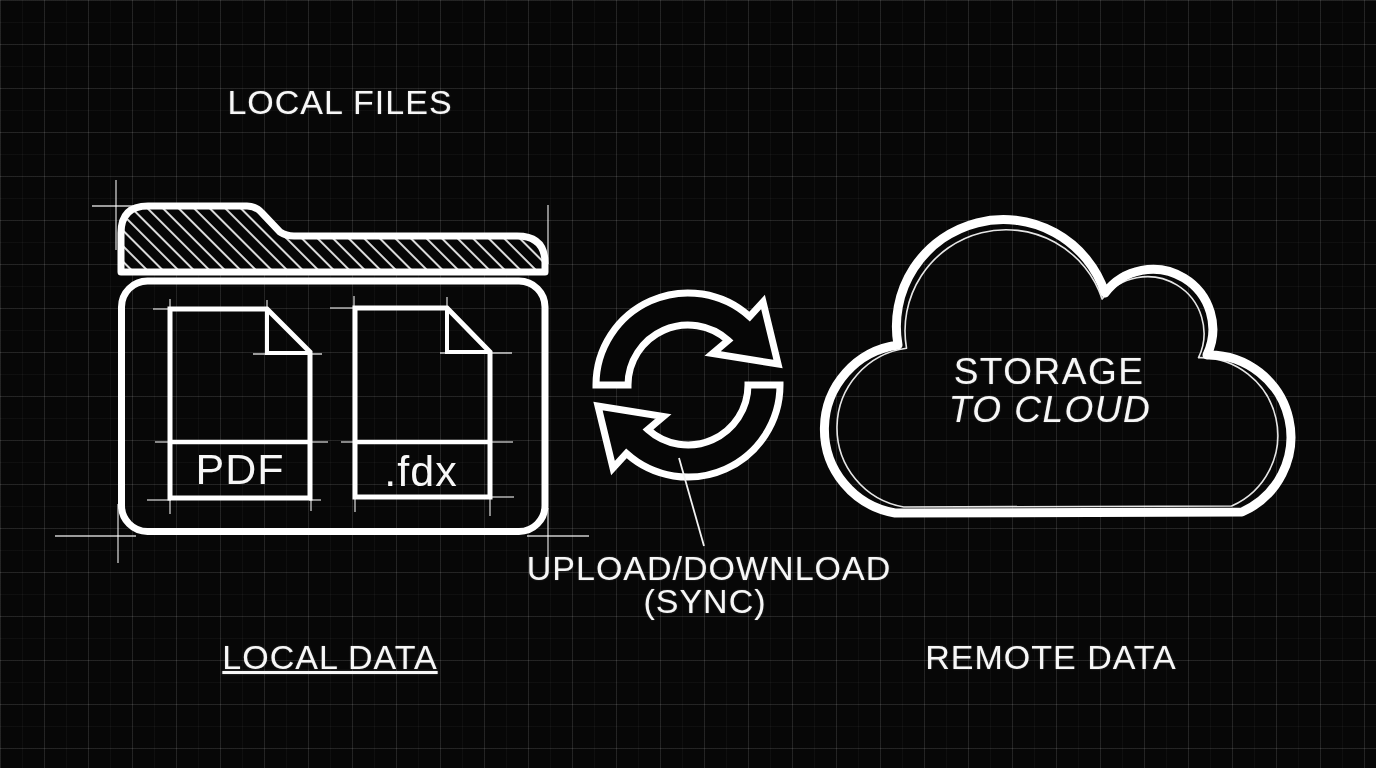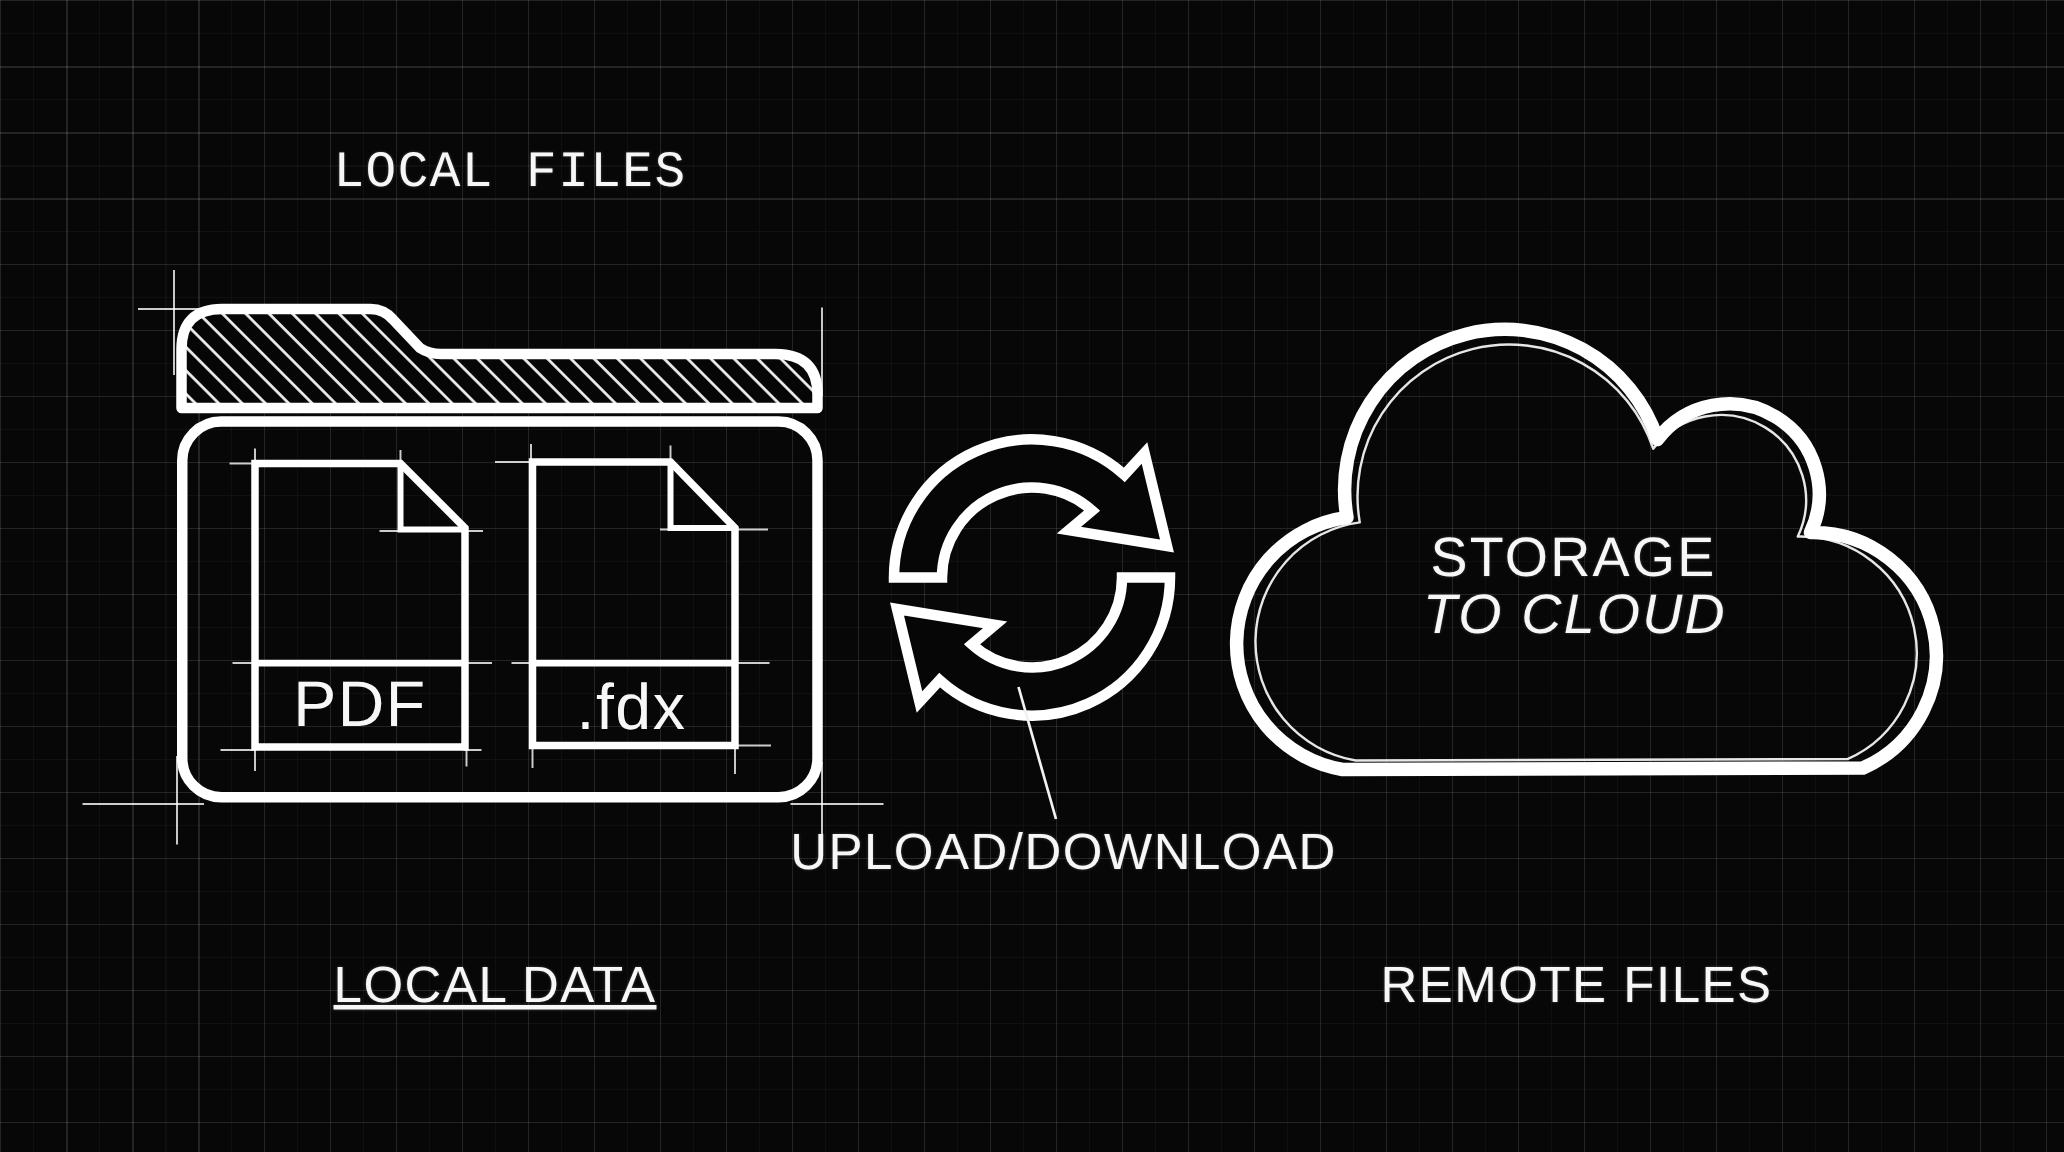--- a/index.html
+++ b/index.html
@@ -107,27 +107,28 @@
       <path d="M 780 385 A 92 92 0 0 1 626.4 453.4 L 613 468 L 598 406 L 663.4 416.5 L 647.9 429.6 A 60 60 0 0 0 748 385 Z"></path>
     </g>
     <line x1="679" y1="458" x2="704" y2="546" stroke="#f2f2f2" stroke-width="1.8"></line>
 
     <g fill="none" stroke-linejoin="round">
       <path d="M 895 513 A 85 85 0 0 1 898 345 A 107 107 0 0 1 1105 293 A 60 60 0 0 1 1207 355 A 82 82 0 0 1 1242 512 Z" stroke="#ffffff" stroke-width="9"></path>
       <path d="M 895 513 A 85 85 0 0 1 898 345 A 107 107 0 0 1 1105 293 A 60 60 0 0 1 1207 355 A 82 82 0 0 1 1242 512 Z" stroke="rgba(255,255,255,0.9)" stroke-width="1.7" transform="translate(1053 404) scale(0.945) translate(-1053 -404)"></path>
     </g>
   </svg>
 
-  <div class="lbl lbl-lg" style="left:140px;top:99px;width:400px;font-family:Liberation Mono, monospace;">LOCAL FILES</div>
+  <div class="lbl lbl-lg" style="left:140px;top:85px;width:400px;">LOCAL FILES</div>
 
 
 
   <div class="lbl lbl-cloud" style="left:849px;top:353px;width:400px;">STORAGE</div>
 
   <div class="lbl lbl-cloud" style="left:850px;top:391px;width:400px;font-style:italic;">TO CLOUD</div>
 
   <div class="lbl lbl-md" style="left:509px;top:551px;width:400px;">UPLOAD/DOWNLOAD</div>
 
+  <div class="lbl lbl-md" style="left:505px;top:584px;width:400px;">(SYNC)</div>
 
   <div class="lbl lbl-lg" style="left:130px;top:640px;width:400px;text-decoration:underline;">LOCAL DATA</div>
 
-  <div class="lbl lbl-lg" style="left:851px;top:640px;width:400px;">REMOTE FILES</div>
+  <div class="lbl lbl-lg" style="left:851px;top:640px;width:400px;">REMOTE DATA</div>
 </div>
 
 </body></html>

